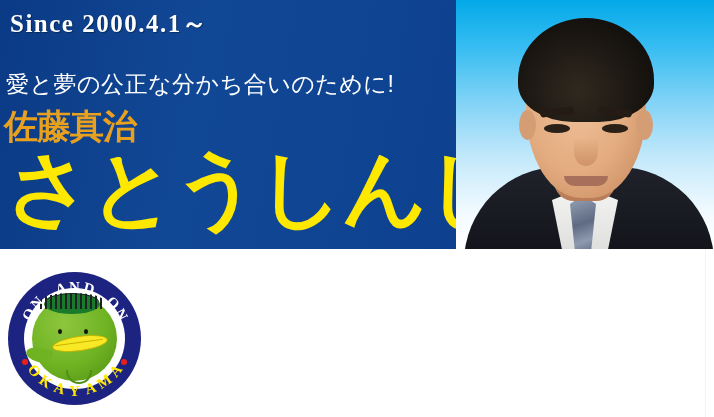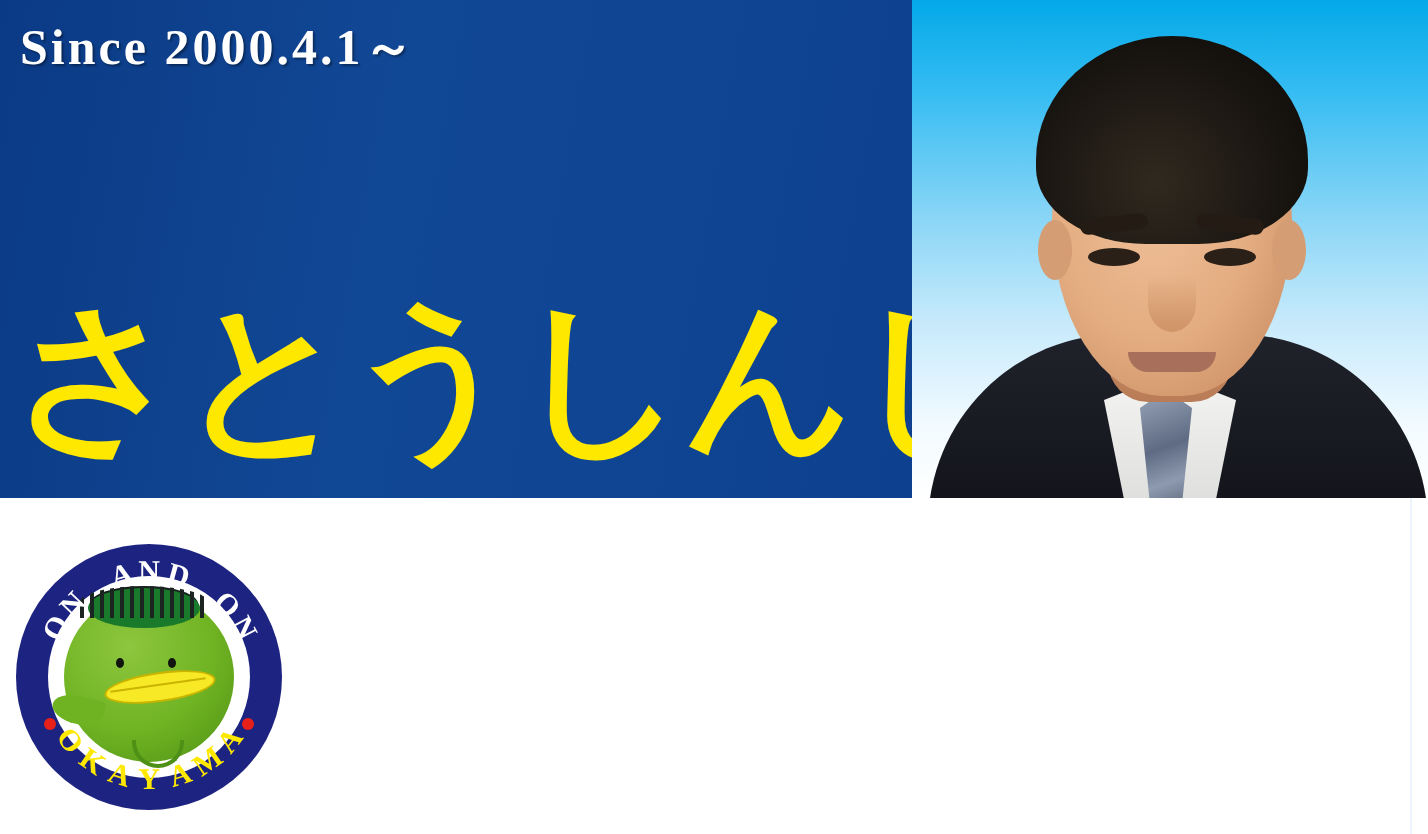--- a/index.html
+++ b/index.html
@@ -410,22 +410,24 @@
 <body>
 
 <div id="page">
 
   <div id="header-banner">
 
     <div class="blue-panel">
 
       <div class="since-line">Since 2000.4.1～</div>
 
+      <div class="tagline">愛と夢の公正な分かち合いのために!</div>
 
       <div class="title-row">
+        <span class="title-name">佐藤真治</span>
       </div>
 
       <div class="big-name">さとうしんじ</div>
 
     </div>
 
     <div class="portrait-area">
       <div class="portrait-sky"></div>
       <div class="photo">
         <div class="ph-shoulders"></div>

